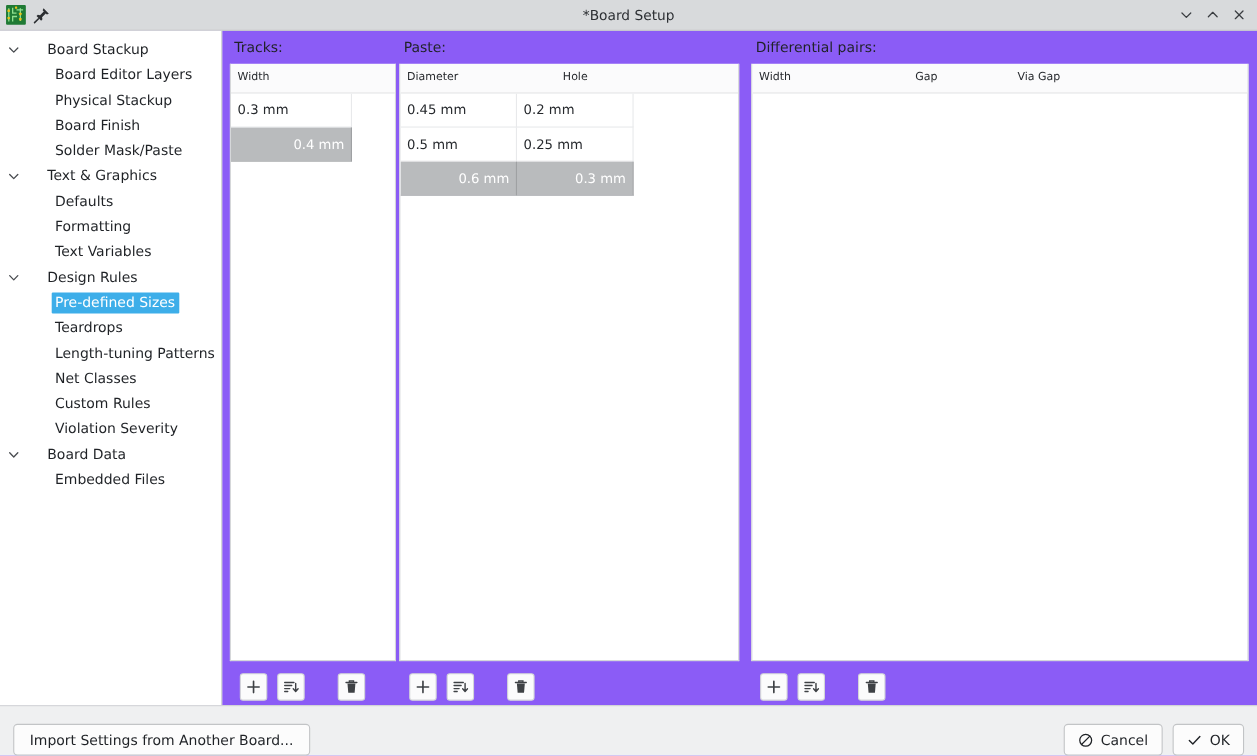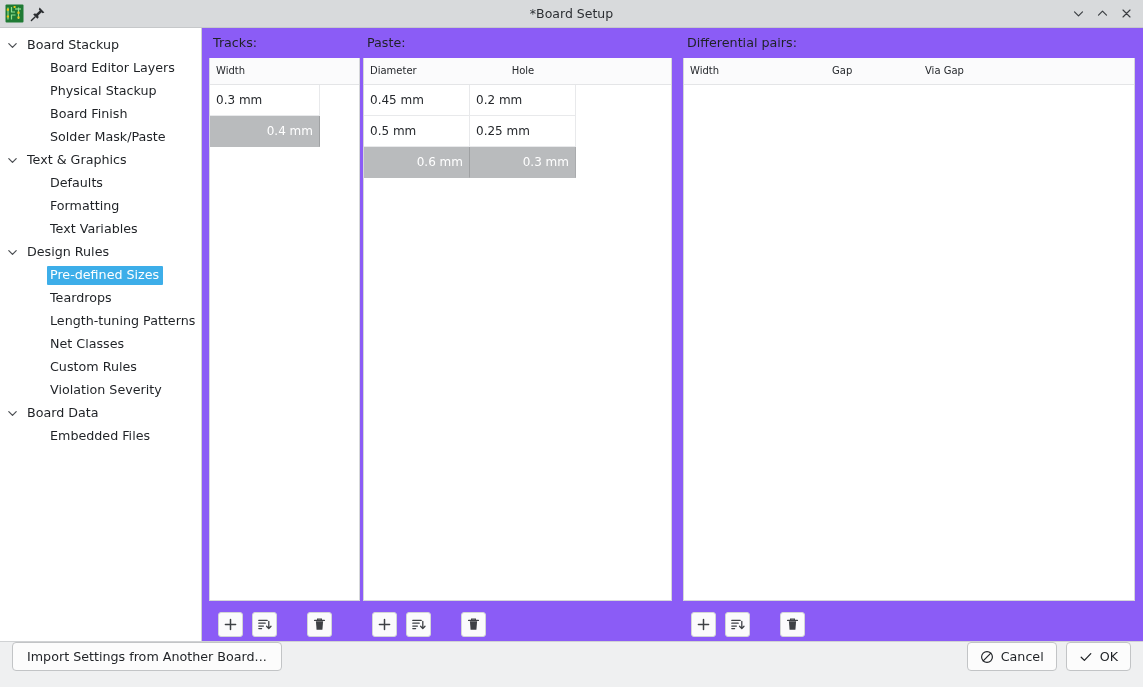--- a/index.html
+++ b/index.html
@@ -67,21 +67,21 @@
     display: flex; align-items: center; justify-content: center;
     color: #4a4d51;
   }
   .tree-arrow svg { display: block; }
   .tree-label {
     display: inline-block;
     padding: 1px 4px 2px 3px;
     line-height: 16px;
     border-radius: 1px;
   }
-  .depth0 .tree-label { margin-left: 0; }
+  .depth0 .tree-label { margin-left: 16px; }
   .depth1 { padding-left: 24px; }
   .depth1 .tree-label { margin-left: 23px; }
   .tree-item.selected .tree-label {
     background: #3daee9; color: #ffffff;
   }
 
   
   .panels {
     flex: 1 1 auto;
     display: flex;
@@ -174,21 +174,21 @@
   .tool-gap-big { width: 30px; flex: 0 0 30px; }
   .tools-tracks { padding-left: 9px; }
   .tools-vias { padding-left: 9px; }
   .tools-dp { padding-left: 8px; }
 
   
   .footer {
     flex: 0 0 46px; height: 46px;
     background: #eff0f1;
     border-top: 1px solid #d0d2d4;
-    display: flex; align-items: flex-start;
+    display: flex; align-items: flex-end;
     padding: 0 12px;
   }
   .btn {
     border: 1px solid #c2c4c6;
     border-radius: 4px;
     background: #fcfcfc;
     font-size: 12.7px; color: #1f2226;
     height: 29px;
     padding: 0 12px;
     display: inline-flex; align-items: center; gap: 7px;

